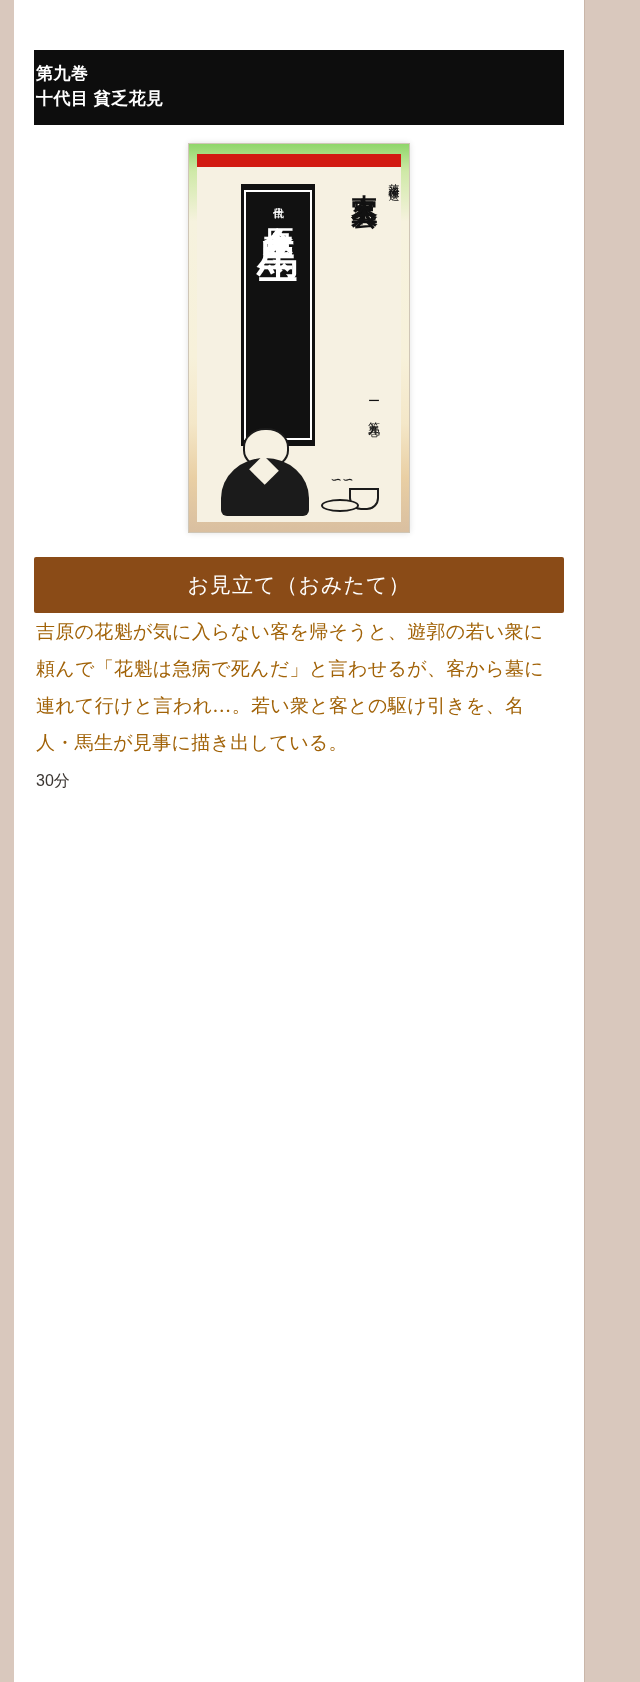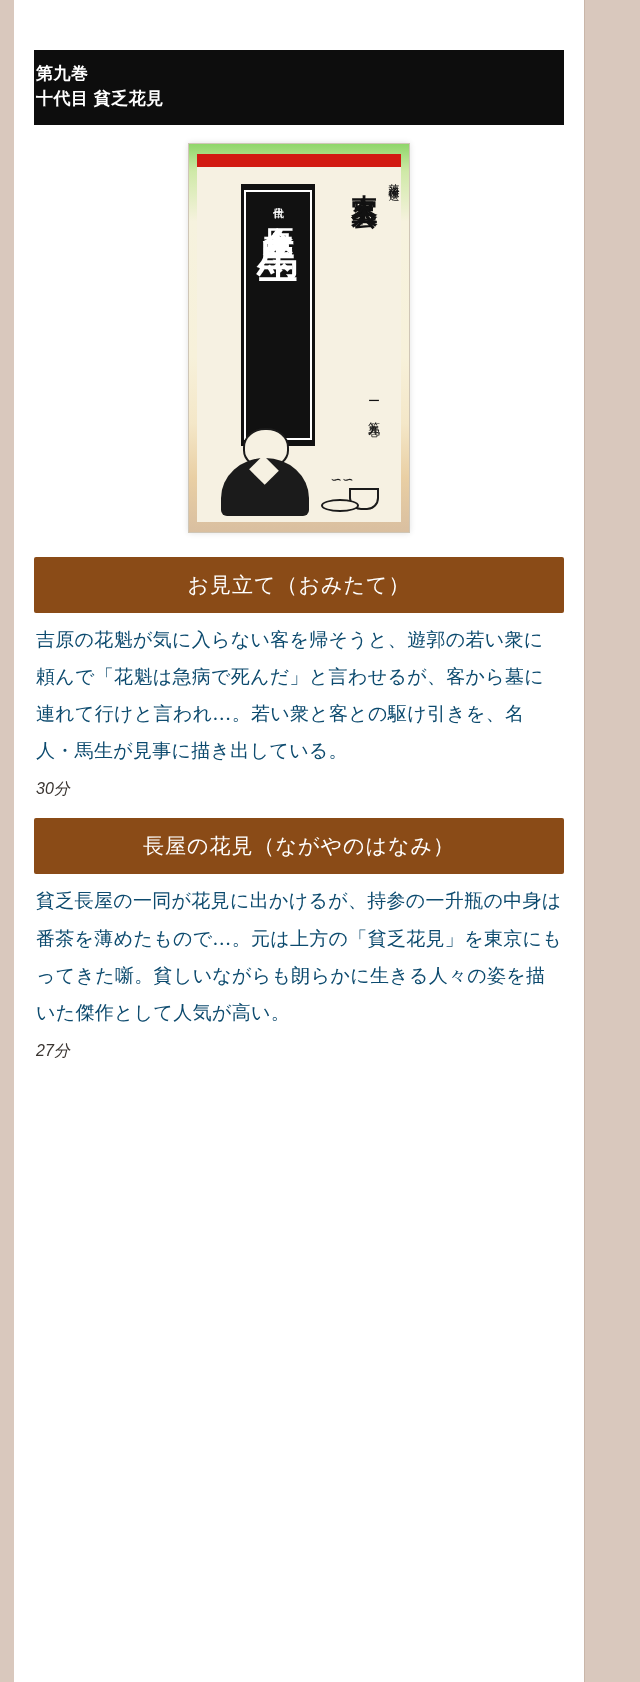--- a/index.html
+++ b/index.html
@@ -258,31 +258,30 @@
     font-size: 21px;
     text-align: center;
     padding: 14px 10px;
     box-sizing: border-box;
     letter-spacing: 1px;
     border-radius: 2px;
   }
   .story-body {
     font-size: 19px;
     line-height: 1.95;
-    color: #0c4a6e;
-    padding: 8px 2px 0 2px;
+    color: #a16207;
+    padding: 0 2px 0 2px;
     letter-spacing: 0.3px;
     font-family: "DejaVu Serif", "Liberation Serif", serif;
   }
   .story-duration {
     font-size: 16px;
     color: #3a3531;
     padding: 10px 2px 4px 2px;
     font-family: "Liberation Sans", "DejaVu Sans", sans-serif;
-    font-style: italic;
   }
 </style>
 </head>
 <body>
 
 <div class="page">
 
   <div class="right-gutter">
     <div class="gutter-line"></div>
   </div>
@@ -325,20 +324,15 @@
 
     <div class="story">
       <div class="story-title">お見立て（おみたて）</div>
       <div class="story-body">吉原の花魁が気に入らない客を帰そうと、遊郭の若い衆に頼んで「花魁は急病で死んだ」と言わせるが、客から墓に連れて行けと言われ…。若い衆と客との駆け引きを、名人・馬生が見事に描き出している。</div>
       <div class="story-duration">30分</div>
     </div>
 
     <div class="story">
     </div>
 
-    <div class="story">
-      <div class="story-title">長屋の花見（ながやのはなみ）</div>
-      <div class="story-body">貧乏長屋の一同が花見に出かけるが、持参の一升瓶の中身は番茶を薄めたもので…。元は上方の「貧乏花見」を東京にもってきた噺。貧しいながらも朗らかに生きる人々の姿を描いた傑作として人気が高い。</div>
-      <div class="story-duration">27分</div>
-    </div>
 
   </div>
 </div>
 
 </body></html>

